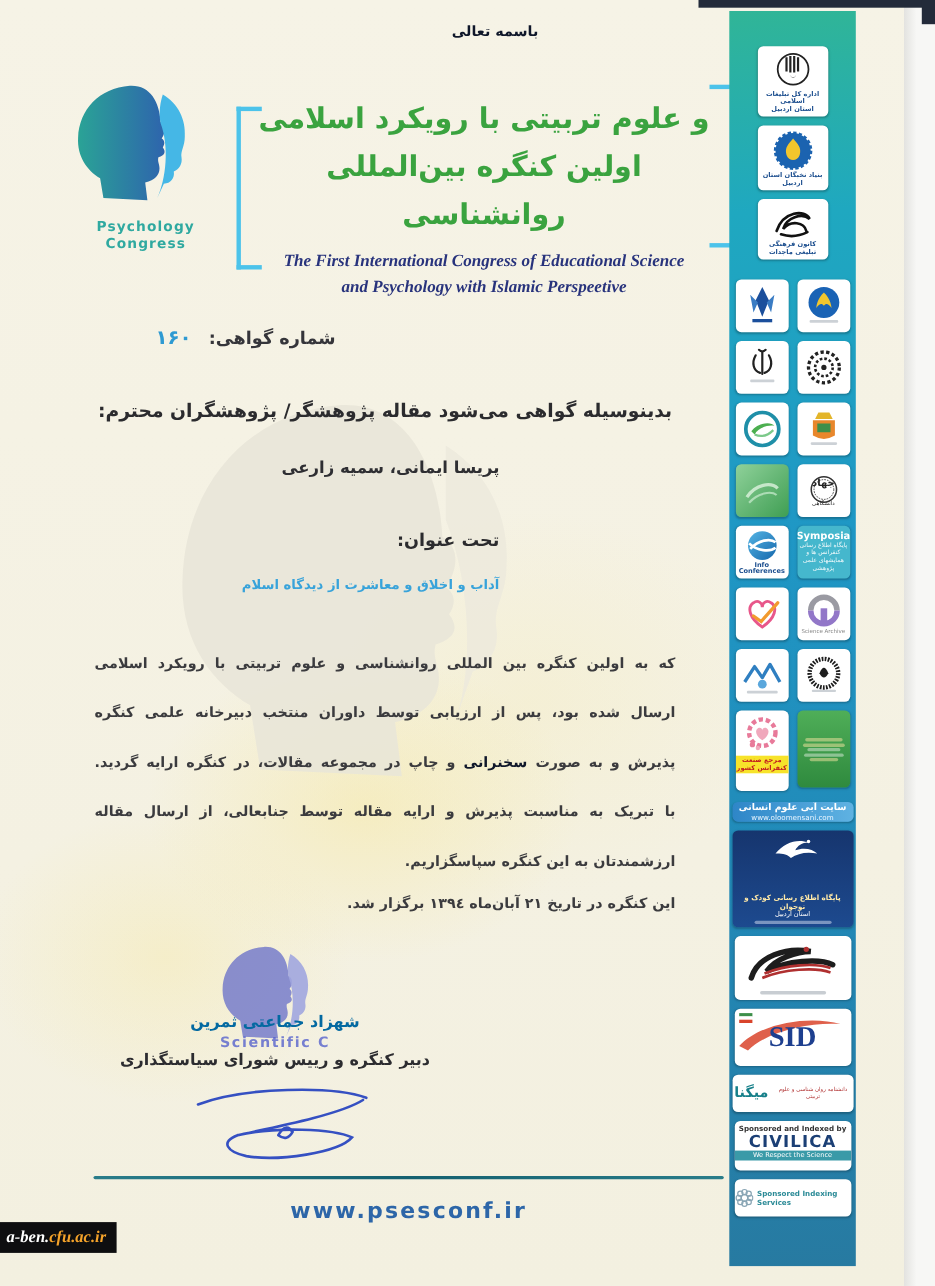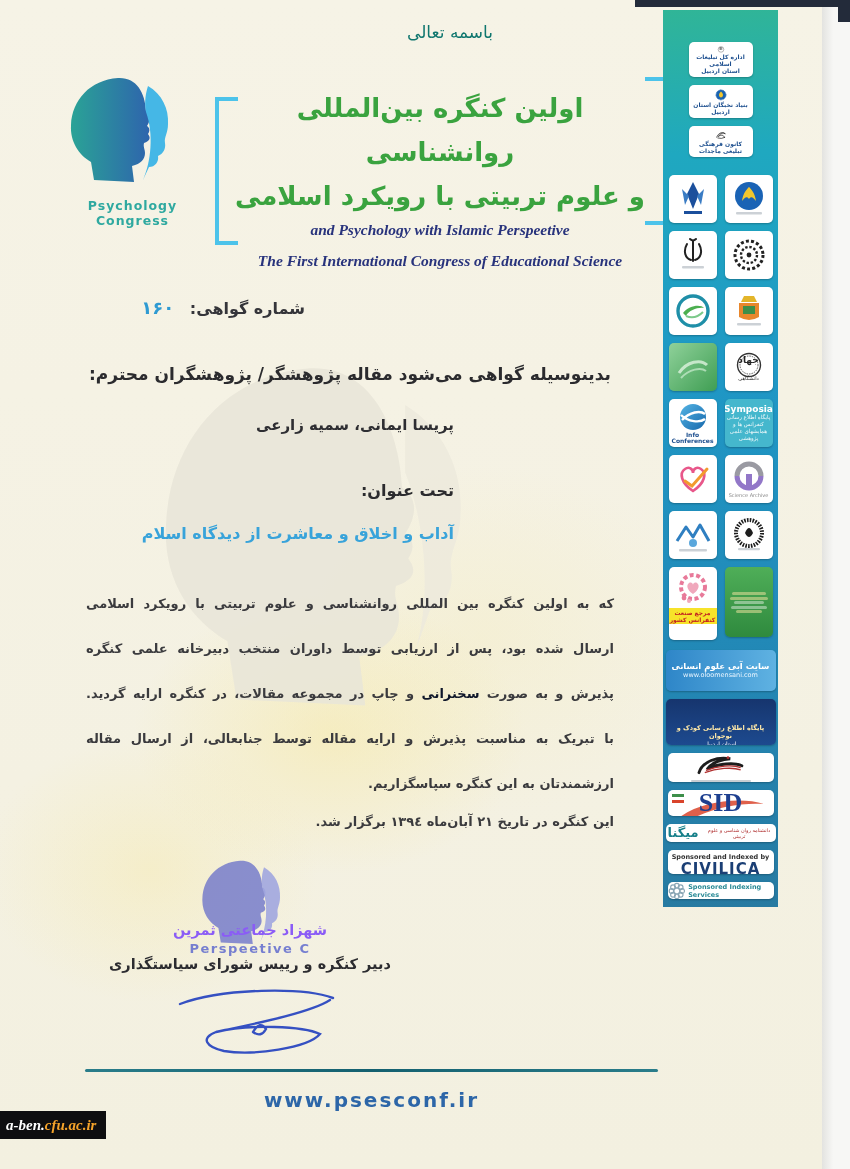--- a/index.html
+++ b/index.html
@@ -20,21 +20,21 @@
   }
   .scan-edge-right{position:absolute;left:822px;top:0;width:28px;height:1169px;
     background:linear-gradient(90deg,#e3e3e0,#f7f7f5 40%);}
   .scan-dark-top{position:absolute;right:0;top:0;width:215px;height:7px;background:#232b3a;}
   .scan-dark-corner{position:absolute;right:0;top:0;width:12px;height:22px;background:#232b3a;}
 
   .fa{direction:rtl;}
 
   
   .bismillah{position:absolute;left:300px;top:22px;width:300px;text-align:center;
-    font-size:17px;font-weight:normal;color:#0f766e;}
+    font-size:13px;font-weight:bold;color:#0f172a;}
   .logo-block{position:absolute;left:50px;top:72px;width:165px;text-align:center;}
   .logo-caption{margin-top:2px;font-size:12.5px;font-weight:600;letter-spacing:1px;color:#2fa9a0;}
   .title-block{position:absolute;left:232px;top:86px;width:416px;text-align:center;}
   .title-fa{font-size:26px;font-weight:bold;color:#3aa33f;line-height:44px;}
   .title-en{font-family:"Liberation Serif",serif;font-style:italic;font-weight:bold;
     font-size:15.5px;color:#28337c;line-height:23px;margin-top:8px;}
   .bracket{position:absolute;width:19px;height:140px;border-top:4px solid #4cc3ea;border-bottom:4px solid #4cc3ea;}
   .bracket-left{left:215px;top:97px;border-left:4px solid #4cc3ea;}
   .bracket-right{left:645px;top:77px;border-right:4px solid #4cc3ea;}
 
@@ -45,68 +45,68 @@
   .cert-no{position:absolute;left:105px;top:297px;width:200px;direction:rtl;
     font-size:16px;font-weight:bold;color:#35353a;}
   .cert-no .num{color:#2e9ad2;font-size:18px;padding-right:10px;}
   .intro-line{position:absolute;left:88px;top:364px;width:524px;direction:rtl;text-align:center;
     font-size:17px;font-weight:bold;color:#2b2b2e;}
   .authors{position:absolute;left:88px;top:416px;width:366px;direction:rtl;text-align:right;
     font-size:15px;font-weight:bold;color:#2e2e32;}
   .under-title{position:absolute;left:88px;top:481px;width:366px;direction:rtl;text-align:right;
     font-size:16px;font-weight:bold;color:#2b2b2e;}
   .paper-title{position:absolute;left:88px;top:524px;width:366px;direction:rtl;text-align:right;
-    font-size:16px;font-weight:bold;color:#38a3da;}
+    font-size:12px;font-weight:bold;color:#38a3da;}
   .body-line{position:absolute;left:86px;width:528px;direction:rtl;
     font-size:13px;font-weight:bold;color:#3b3b3e;}
   .just{text-align:justify;text-align-last:justify;}
   .rightal{text-align:right;}
   .hl{color:#0f172a;}
 
   
   .stamp-svg{position:absolute;left:188px;top:856px;width:128px;height:96px;opacity:.82;}
   .sig-name{position:absolute;left:130px;top:922px;width:240px;text-align:center;direction:rtl;
-    font-size:14.5px;font-weight:bold;color:#8b5cf6;}
+    font-size:14.5px;font-weight:bold;color:#0369a1;}
   .stamp-word{position:absolute;left:140px;top:941px;width:220px;text-align:center;
     font-size:13px;font-weight:600;letter-spacing:1.5px;color:#5763cd;opacity:.8;}
   .sig-role{position:absolute;left:100px;top:956px;width:300px;text-align:center;direction:rtl;
     font-size:14.5px;font-weight:bold;color:#2c2c30;}
   .sig-svg{position:absolute;left:158px;top:984px;width:195px;height:75px;}
 
   
   .divider{position:absolute;left:85px;top:1069px;width:573px;height:3px;
     background:linear-gradient(90deg,#2a7d8a,#14606f 50%,#2a7d8a);border-radius:2px;}
   .website{position:absolute;left:85px;top:1088px;width:573px;text-align:center;
     font-size:20px;font-weight:bold;letter-spacing:2px;color:#2d66a8;}
   .corner-label{position:absolute;left:0;top:1111px;height:28px;padding:0 10px 0 6px;
     background:#0e0e10;color:#fff;display:flex;align-items:center;
     font-family:"Liberation Serif",serif;font-style:italic;font-weight:bold;font-size:15px;}
   .corner-label .orange{color:#f5a32a;}
 
   
-  .sidebar{position:absolute;left:663px;top:10px;width:115px;height:897px;
+  .sidebar{position:absolute;left:663px;top:10px;width:115px;height:1141px;
     background:linear-gradient(178deg,#30b597 0%,#1fa8c0 16%,#1f97c5 42%,#2288b6 72%,#277aa1 100%);
     display:flex;flex-direction:column;align-items:center;padding-top:32px;box-sizing:border-box;}
   .tile{background:#fff;border-radius:5px;box-shadow:0 1px 2px rgba(0,0,0,.25);
     display:flex;flex-direction:column;align-items:center;justify-content:center;
     margin-bottom:8px;overflow:hidden;}
   .tile-single{width:60px;padding:4px 2px 3px;}
   .tile-cap{font-size:6px;line-height:7px;color:#1d4f8f;text-align:center;direction:rtl;font-weight:bold;}
   .grid2{display:grid;grid-template-columns:48px 48px;gap:8px;margin-top:10px;margin-bottom:0;}
   .gtile{width:48px;height:48px;background:#fff;border-radius:5px;box-shadow:0 1px 2px rgba(0,0,0,.25);
     display:flex;flex-direction:column;align-items:center;justify-content:center;overflow:hidden;}
   .gtall{height:70px;}
   .wide{width:106px;}
   .blurbar{height:3px;border-radius:2px;background:#9aa4ad;opacity:.55;margin:1.5px auto 0;}
   .sym-tile{background:#45b7cd;}
   .sym-title{font-size:9px;font-weight:bold;color:#fff;}
   .sym-line{font-size:5.5px;line-height:7px;color:rgba(255,255,255,.92);direction:rtl;text-align:center;}
   .cap-yellow{background:#f7e32a;width:100%;text-align:center;padding:1px 0;}
   .cap-yellow div{font-size:6px;line-height:7px;font-weight:bold;color:#c22020;direction:rtl;}
-  .oloo{background:linear-gradient(90deg,#2e86c8,#5fb2e2);color:#fff;padding:16px 2px;}
+  .oloo{background:linear-gradient(90deg,#2e86c8,#5fb2e2);color:#fff;padding:0 2px;}
   .oloo-title{font-size:8.5px;font-weight:bold;direction:rtl;}
   .oloo-url{font-size:6.5px;color:#eaf6ff;}
   .koodak{background:linear-gradient(#16356e,#1d4a8f);padding:3px 2px;}
   .koodak-l1{font-size:6.5px;color:#ffe9a8;direction:rtl;font-weight:bold;text-align:center;line-height:8px;margin-top:28px;}
   .koodak-l2{font-size:6px;color:#fff;direction:rtl;}
   .sid-word{font-family:"Liberation Serif",serif;font-size:26px;font-weight:bold;color:#1d3f8f;line-height:26px;}
   .migna-main{font-size:13px;font-weight:bold;color:#17808a;direction:rtl;line-height:13px;}
   .migna-sub{font-size:5px;color:#b03030;direction:rtl;text-align:center;line-height:6px;}
   .civ-top{font-size:6.5px;font-weight:bold;color:#333;}
   .civ-main{font-size:15px;font-weight:bold;color:#1b3f75;letter-spacing:1px;line-height:16px;}
@@ -142,24 +142,24 @@
     </defs>
     <path d="M60,6 C32,8 14,28 13,53 C12,70 21,83 33,90 L36,108 L76,110 L74,94 C83,92 87,87 87,81 C87,77 85,75 86,71 C92,69 93,66 90,62 C92,59 92,56 89,54 C93,48 93,42 88,39 C87,20 78,5 60,6 Z" fill="url(#hg)"></path>
     <path d="M90,14 C104,22 111,37 110,52 C110,61 106,65 107,71 C108,77 105,82 100,84 C101,90 97,95 91,95 L85,108 C93,90 96,62 88,40 C86,30 88,20 90,14 Z" fill="#45b7e6"></path>
   </svg>
   <div class="logo-caption">Psychology Congress</div>
 </div>
 
 <div class="bracket bracket-left"></div>
 <div class="bracket bracket-right"></div>
 <div class="title-block">
+  <div class="title-fa fa">و علوم تربیتی با رویکرد اسلامی</div>
   <div class="title-fa fa">اولین کنگره بین‌المللی روانشناسی</div>
-  <div class="title-fa fa">و علوم تربیتی با رویکرد اسلامی</div>
+  <div class="title-en">The First International Congress of Educational Science</div>
   <div class="title-en" style="margin-top:0;">and Psychology with Islamic Perspeetive</div>
-  <div class="title-en">The First International Congress of Educational Science</div>
 </div>
 
 <div class="cert-no">
   <span>شماره گواهی:</span>
   <span class="num">۱۶۰</span>
 </div>
 
 <div class="intro-line fa">بدینوسیله گواهی می‌شود مقاله پژوهشگر/ پژوهشگران محترم:</div>
 <div class="authors fa">پریسا ایمانی، سمیه زارعی</div>
 <div class="under-title fa">تحت عنوان:</div>
@@ -172,21 +172,21 @@
 </div>
 <div class="body-line just" style="top:731px;">با تبریک به مناسبت پذیرش و ارایه مقاله توسط جنابعالی، از ارسال مقاله</div>
 <div class="body-line rightal" style="top:776px;">ارزشمندتان به این کنگره سپاسگزاریم.</div>
 <div class="body-line rightal" style="top:814px;">این کنگره در تاریخ ۲۱ آبان‌ماه ۱۳۹٤ برگزار شد.</div>
 
 <svg class="stamp-svg" viewBox="0 0 150 120">
   <path d="M60,6 C32,8 14,28 13,53 C12,70 21,83 33,90 L36,108 L76,110 L74,94 C83,92 87,87 87,81 C87,77 85,75 86,71 C92,69 93,66 90,62 C92,59 92,56 89,54 C93,48 93,42 88,39 C87,20 78,5 60,6 Z" fill="#5a63c8" opacity="0.85"></path>
   <path d="M90,14 C104,22 111,37 110,52 C110,61 106,65 107,71 C108,77 105,82 100,84 C101,90 97,95 91,95 L85,108 C93,90 96,62 88,40 C86,30 88,20 90,14 Z" fill="#8f97e0" opacity="0.9"></path>
 </svg>
 <div class="sig-name">شهزاد جماعتی ثمرین</div>
-<div class="stamp-word">Perspeetive C</div>
+<div class="stamp-word">Scientific C</div>
 <div class="sig-role">دبیر کنگره و رییس شورای سیاستگذاری</div>
 <svg class="sig-svg" viewBox="0 0 195 75">
   <g fill="none" stroke="#3550c2" stroke-width="2.4" stroke-linecap="round">
     <path d="M22,20 C65,4 145,3 175,14"></path>
     <path d="M172,16 C150,30 85,42 58,48 C92,40 145,42 162,50 C150,64 95,72 66,67 C48,63 42,54 58,48"></path>
     <path d="M95,48 q7,-12 13,-3 q-5,9 -13,3"></path>
   </g>
 </svg>
 
 <div class="divider"></div>

